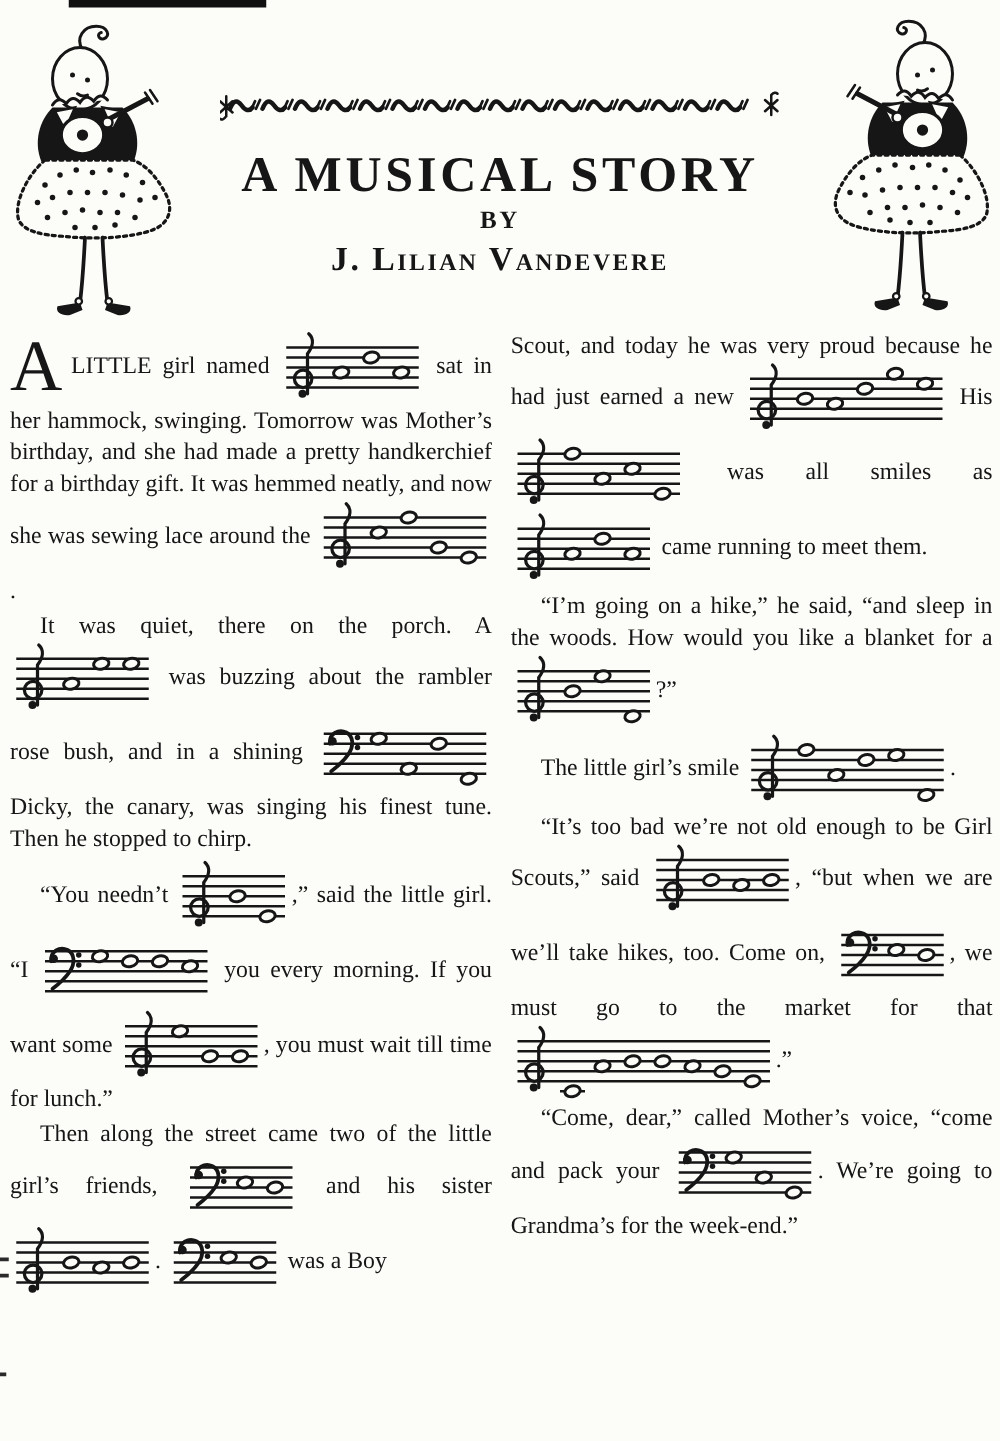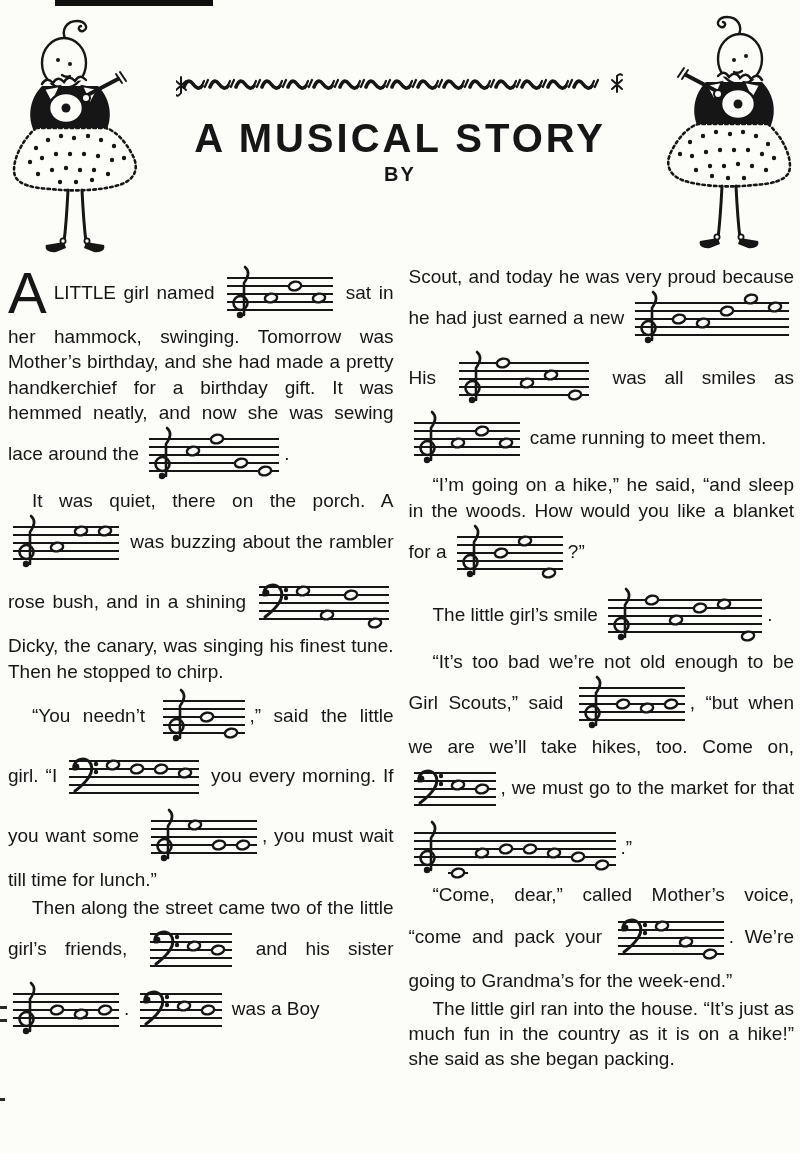--- a/index.html
+++ b/index.html
@@ -1,19 +1,19 @@
 <!DOCTYPE html>
 <html><head>
 <meta charset="utf-8">
 <style>
   html,body{margin:0;padding:0;background:#e8e8e4;}
   .page{
     position:relative;width:800px;height:1153px;margin:0 auto;
     background:#fcfcf9;color:#161616;overflow:hidden;
-    font-family:Liberation Sans, sans-serif;
+    font-family:Liberation Serif, serif;
   }
   
   .artifact-bar{position:absolute;left:55px;top:0;width:158px;height:6px;background:#101010;}
   .edge-mark-a{position:absolute;left:0;top:1006px;width:7px;height:10px;border-top:3px solid #2a2a2a;border-bottom:3px solid #2a2a2a;}
   .edge-mark-b{position:absolute;left:0;top:1098px;width:5px;height:3px;background:#2a2a2a;}
 
   .clown{position:absolute;top:18px;}
   .clown.left{left:6px;}
   .clown.right{right:2px;top:14px;transform:scaleX(-1);}
 
@@ -111,20 +111,21 @@
         <path d="M8,15 q4,-10 9,-3 t9,2 M34,15 q4,-10 9,-3 t9,2 M60,15 q4,-10 9,-3 t9,2 M86,15 q4,-10 9,-3 t9,2 M112,15 q4,-10 9,-3 t9,2 M138,15 q4,-10 9,-3 t9,2 M164,15 q4,-10 9,-3 t9,2 M190,15 q4,-10 9,-3 t9,2 M216,15 q4,-10 9,-3 t9,2 M242,15 q4,-10 9,-3 t9,2 M268,15 q4,-10 9,-3 t9,2 M294,15 q4,-10 9,-3 t9,2 M320,15 q4,-10 9,-3 t9,2 M346,15 q4,-10 9,-3 t9,2 M372,15 q4,-10 9,-3 t9,2 M398,15 q4,-10 9,-3 t9,2 " stroke="#161616" stroke-width="3.6" fill="none" stroke-linecap="round"></path>
         <path d="M28,9 l-3.2,7 M32,8 l-3.2,7 M54,9 l-3.2,7 M58,8 l-3.2,7 M80,9 l-3.2,7 M84,8 l-3.2,7 M106,9 l-3.2,7 M110,8 l-3.2,7 M132,9 l-3.2,7 M136,8 l-3.2,7 M158,9 l-3.2,7 M162,8 l-3.2,7 M184,9 l-3.2,7 M188,8 l-3.2,7 M210,9 l-3.2,7 M214,8 l-3.2,7 M236,9 l-3.2,7 M240,8 l-3.2,7 M262,9 l-3.2,7 M266,8 l-3.2,7 M288,9 l-3.2,7 M292,8 l-3.2,7 M314,9 l-3.2,7 M318,8 l-3.2,7 M340,9 l-3.2,7 M344,8 l-3.2,7 M366,9 l-3.2,7 M370,8 l-3.2,7 M392,9 l-3.2,7 M396,8 l-3.2,7 M418,9 l-3.2,7 M422,8 l-3.2,7 " stroke="#161616" stroke-width="2.2" fill="none" stroke-linecap="round"></path>
         <path d="M5,5 L5,21 M0,9 L10,18 M0,18 L10,9 M5,21 q-3,4 -5,2" stroke="#161616" stroke-width="2" fill="none" stroke-linecap="round"></path>
         <path d="M441,4 L441,20 M436,8 L446,17 M436,17 L446,8 M441,4 q3,-3 5,-1" stroke="#161616" stroke-width="2" fill="none" stroke-linecap="round"></path>
       </svg>
   </div>
 
   <div class="title-block">
     <div class="title">A MUSICAL STORY</div>
     <div class="byline">BY</div>
+    <div class="author">J. Lilian Vandevere</div>
   </div>
 
   <div class="cols">
     <div class="col" id="col-left">
         <p class="para"><span class="drop-cap">A</span>LITTLE girl named <span class="music-staff" aria-label="Ada"><svg width="110" height="60" viewBox="0 0 110 60">
               <line x1="2" y1="46" x2="108" y2="46" stroke="#161616" stroke-width="2"></line>
               <line x1="2" y1="38" x2="108" y2="38" stroke="#161616" stroke-width="2"></line>
               <line x1="2" y1="30" x2="108" y2="30" stroke="#161616" stroke-width="2"></line>
               <line x1="2" y1="22" x2="108" y2="22" stroke="#161616" stroke-width="2"></line>
               <line x1="2" y1="14" x2="108" y2="14" stroke="#161616" stroke-width="2"></line>
@@ -369,17 +370,16 @@
               <line x1="2" y1="22" x2="108" y2="22" stroke="#161616" stroke-width="2"></line>
               <line x1="2" y1="14" x2="108" y2="14" stroke="#161616" stroke-width="2"></line>
               <path d="M7,22 C6,14 14,10 20,13 C26,16 26,24 22,30 C18,36 12,41 8,44" stroke="#161616" stroke-width="3" fill="none" stroke-linecap="round"></path>
               <circle cx="9" cy="20" r="3.4" fill="#161616"></circle>
               <circle cx="29" cy="17" r="2.2" fill="#161616"></circle>
               <circle cx="29" cy="25" r="2.2" fill="#161616"></circle>
               <ellipse cx="46" cy="18" rx="6.2" ry="4.3" fill="#fcfcf9" stroke="#161616" stroke-width="2.4" transform="rotate(-12 46 18)"></ellipse>
               <ellipse cx="70" cy="34" rx="6.2" ry="4.3" fill="#fcfcf9" stroke="#161616" stroke-width="2.4" transform="rotate(-12 70 34)"></ellipse>
               <ellipse cx="94" cy="46" rx="6.2" ry="4.3" fill="#fcfcf9" stroke="#161616" stroke-width="2.4" transform="rotate(-12 94 46)"></ellipse>
             </svg></span>. We’re going to Grandma’s for the week-end.”</p>
-        <p class="para indent">The little girl ran into the house. “It’s just as much fun in the country as it is on a hike!” she said as she began packing.</p>
       </div>
   </div>
 
 </div>
 
 </body></html>

